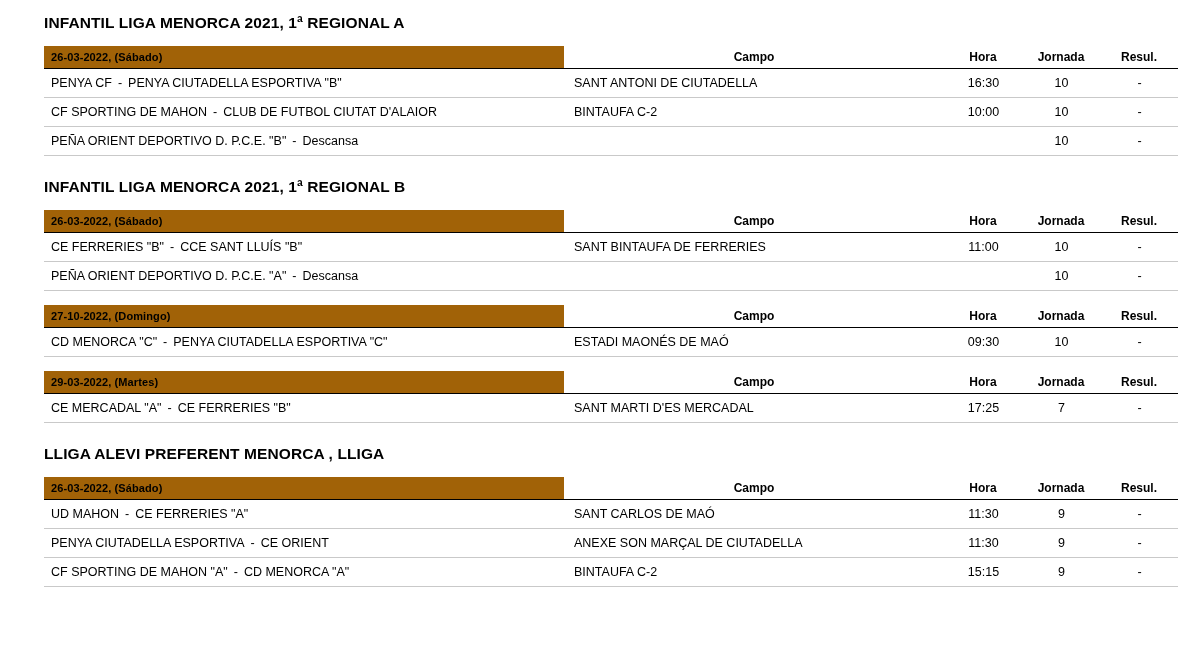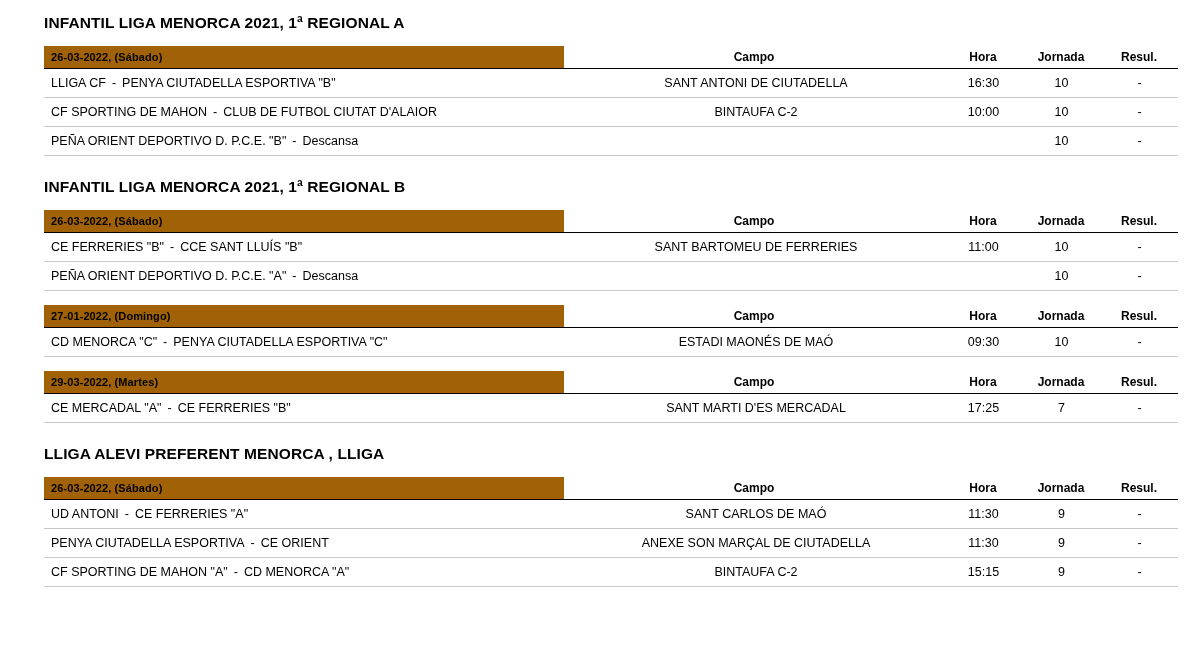--- a/index.html
+++ b/index.html
@@ -66,21 +66,21 @@
   tbody td {
     font-size: 12.5px;
     padding: 7px 6px 7px 7px;
     border-bottom: 1px solid #c9c9c9;
     vertical-align: middle;
     white-space: nowrap;
     overflow: hidden;
     text-overflow: ellipsis;
   }
   td.teams { text-align: left; }
-  td.campo { text-align: center; padding-left: 10px; }
+  td.campo { text-align: left; padding-left: 10px; }
   td.hora, td.jornada, td.resul { text-align: center; }
   .sep { display: inline-block; padding: 0 6px; }
   tbody tr:last-child td { border-bottom: 1px solid #c9c9c9; }
 </style>
 </head>
 <body>
 
 <div id="page">
     <div class="competition-block">
       <h2 class="competition-title">INFANTIL LIGA MENORCA 2021, 1ª REGIONAL A</h2>
@@ -97,21 +97,21 @@
             <tr>
               <th class="date-cell">26-03-2022,  (Sábado)</th>
               <th class="col-campo">Campo</th>
               <th class="col-hora">Hora</th>
               <th class="col-jornada">Jornada</th>
               <th class="col-resul">Resul.</th>
             </tr>
           </thead>
           <tbody>
             <tr>
-              <td class="teams"><span>LLIGA CF</span><span class="sep">-</span><span>PENYA CIUTADELLA ESPORTIVA "B"</span></td>
+              <td class="teams"><span>PENYA CF</span><span class="sep">-</span><span>PENYA CIUTADELLA ESPORTIVA "B"</span></td>
               <td class="campo">SANT ANTONI DE CIUTADELLA</td>
               <td class="hora">16:30</td>
               <td class="jornada">10</td>
               <td class="resul">-</td>
             </tr>
             <tr>
               <td class="teams"><span>CF SPORTING DE MAHON</span><span class="sep">-</span><span>CLUB DE FUTBOL CIUTAT D'ALAIOR</span></td>
               <td class="campo">BINTAUFA C-2</td>
               <td class="hora">10:00</td>
               <td class="jornada">10</td>
@@ -144,21 +144,21 @@
               <th class="date-cell">26-03-2022,  (Sábado)</th>
               <th class="col-campo">Campo</th>
               <th class="col-hora">Hora</th>
               <th class="col-jornada">Jornada</th>
               <th class="col-resul">Resul.</th>
             </tr>
           </thead>
           <tbody>
             <tr>
               <td class="teams"><span>CE FERRERIES "B"</span><span class="sep">-</span><span>CCE SANT LLUÍS "B"</span></td>
-              <td class="campo">SANT BARTOMEU DE FERRERIES</td>
+              <td class="campo">SANT BINTAUFA DE FERRERIES</td>
               <td class="hora">11:00</td>
               <td class="jornada">10</td>
               <td class="resul">-</td>
             </tr>
             <tr>
               <td class="teams"><span>PEÑA ORIENT DEPORTIVO D. P.C.E. "A"</span><span class="sep">-</span><span>Descansa</span></td>
               <td class="campo"></td>
               <td class="hora"></td>
               <td class="jornada">10</td>
               <td class="resul">-</td>
@@ -170,21 +170,21 @@
         <table class="matches">
           <colgroup>
             <col class="c-teams">
             <col class="c-campo">
             <col class="c-hora">
             <col class="c-jornada">
             <col class="c-resul">
           </colgroup>
           <thead>
             <tr>
-              <th class="date-cell">27-01-2022,  (Domingo)</th>
+              <th class="date-cell">27-10-2022,  (Domingo)</th>
               <th class="col-campo">Campo</th>
               <th class="col-hora">Hora</th>
               <th class="col-jornada">Jornada</th>
               <th class="col-resul">Resul.</th>
             </tr>
           </thead>
           <tbody>
             <tr>
               <td class="teams"><span>CD MENORCA "C"</span><span class="sep">-</span><span>PENYA CIUTADELLA ESPORTIVA "C"</span></td>
               <td class="campo">ESTADI MAONÉS DE MAÓ</td>
@@ -240,21 +240,21 @@
             <tr>
               <th class="date-cell">26-03-2022,  (Sábado)</th>
               <th class="col-campo">Campo</th>
               <th class="col-hora">Hora</th>
               <th class="col-jornada">Jornada</th>
               <th class="col-resul">Resul.</th>
             </tr>
           </thead>
           <tbody>
             <tr>
-              <td class="teams"><span>UD ANTONI</span><span class="sep">-</span><span>CE FERRERIES "A"</span></td>
+              <td class="teams"><span>UD MAHON</span><span class="sep">-</span><span>CE FERRERIES "A"</span></td>
               <td class="campo">SANT CARLOS DE MAÓ</td>
               <td class="hora">11:30</td>
               <td class="jornada">9</td>
               <td class="resul">-</td>
             </tr>
             <tr>
               <td class="teams"><span>PENYA CIUTADELLA ESPORTIVA</span><span class="sep">-</span><span>CE ORIENT</span></td>
               <td class="campo">ANEXE SON MARÇAL DE CIUTADELLA</td>
               <td class="hora">11:30</td>
               <td class="jornada">9</td>

